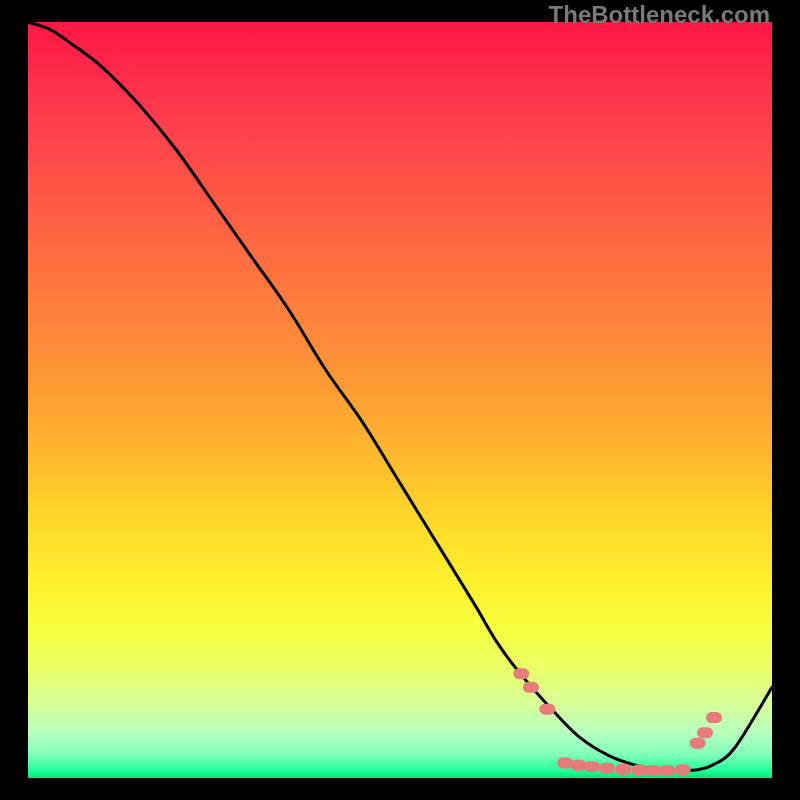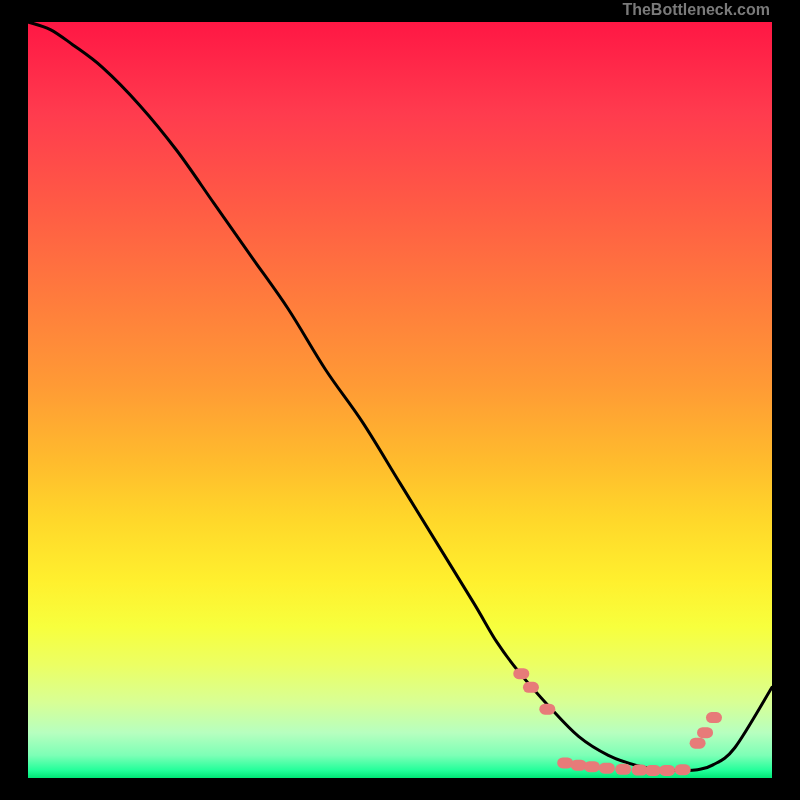--- a/index.html
+++ b/index.html
@@ -46,21 +46,21 @@
     position: absolute;
     left: 0;
     top: 0;
   }
 </style>
 </head>
 <body>
 
 <div class="stage">
   <div class="plot-area" style="left: 28px; top: 22px; width: 744px; height: 756px;"></div>
-  <div class="watermark" style="right: 30px; top: 1px; font-size: 16px;">TheBottleneck.com</div>
+  <div class="watermark" style="right: 30px; top: 1px; font-size: 24px;">TheBottleneck.com</div>
   <svg class="curve" width="800" height="800">
     <g>
         <path d="M 28.00 22.00 C 31.72 23.26, 42.88 25.78, 50.32 29.56 C 57.76 33.34, 63.96 38.38, 72.64 44.68 C 81.32 50.98, 91.24 57.28, 102.40 67.36 C 113.56 77.44, 127.20 91.30, 139.60 105.16 C 152.00 119.02, 164.40 134.14, 176.80 150.52 C 189.20 166.90, 201.60 185.80, 214.00 203.44 C 226.40 221.08, 238.80 238.72, 251.20 256.36 C 263.60 274.00, 276.00 290.38, 288.40 309.28 C 300.80 328.18, 313.20 350.86, 325.60 369.76 C 338.00 388.66, 350.40 403.78, 362.80 422.68 C 375.20 441.58, 387.60 463.00, 400.00 483.16 C 412.40 503.32, 424.80 523.48, 437.20 543.64 C 449.60 563.80, 464.48 587.74, 474.40 604.12 C 484.32 620.50, 489.28 630.58, 496.72 641.92 C 504.16 653.26, 510.36 661.45, 519.04 672.16 C 527.72 682.87, 538.88 695.47, 548.80 706.18 C 558.72 716.89, 568.64 728.23, 578.56 736.42 C 588.48 744.61, 598.40 750.41, 608.32 755.32 C 618.24 760.23, 629.40 763.51, 638.08 765.90 C 646.76 768.30, 652.96 768.93, 660.40 769.68 C 667.84 770.44, 676.52 770.44, 682.72 770.44 C 688.92 770.44, 692.64 770.57, 697.60 769.68 C 702.56 768.80, 706.28 768.80, 712.48 765.15 C 718.68 761.49, 724.88 760.74, 734.80 747.76 C 744.72 734.78, 765.80 697.36, 772.00 687.28" fill="none" stroke="#000000" stroke-width="3" stroke-linecap="round" stroke-linejoin="round"></path>
       </g>
     <g>
         <rect x="513.27" y="668.17" width="16" height="11" rx="5.5" ry="5.5" fill="#e77b79"></rect>
         <rect x="522.94" y="681.78" width="16" height="11" rx="5.5" ry="5.5" fill="#e77b79"></rect>
         <rect x="539.31" y="703.70" width="16" height="11" rx="5.5" ry="5.5" fill="#e77b79"></rect>
         <rect x="557.17" y="757.38" width="16" height="11" rx="5.5" ry="5.5" fill="#e77b79"></rect>
         <rect x="570.56" y="759.65" width="16" height="11" rx="5.5" ry="5.5" fill="#e77b79"></rect>

